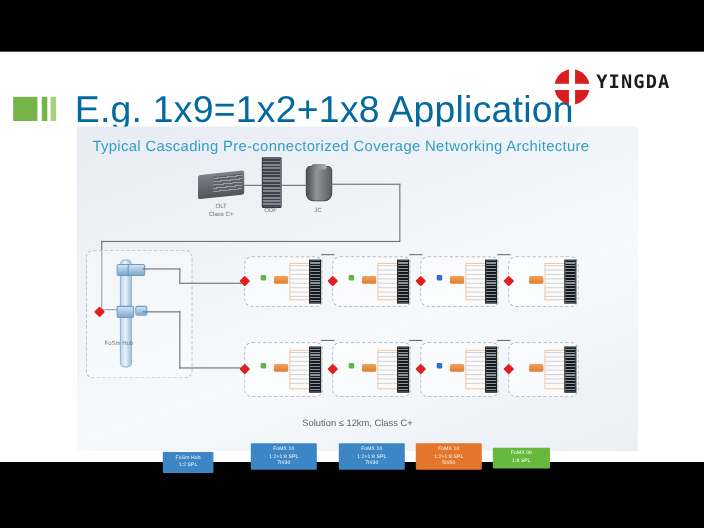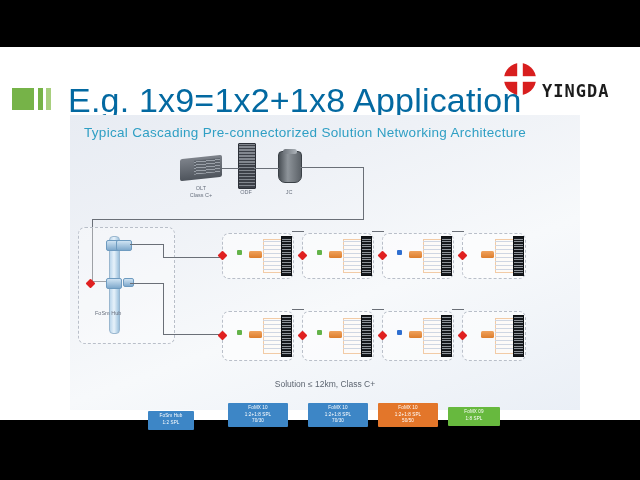--- a/index.html
+++ b/index.html
@@ -13,21 +13,21 @@
   #accent{position:absolute;left:12px;top:41px;width:22px;height:22px;background:#76b348;}
   #accent-b1{position:absolute;left:38px;top:41px;width:5px;height:22px;background:#76b348;}
   #accent-b2{position:absolute;left:46px;top:41px;width:5px;height:22px;background:#a8cf7e;}
   #title{position:absolute;left:68px;top:34px;font-size:34px;color:#0369a1;
          letter-spacing:.2px;white-space:nowrap;font-weight:400;}
 
   
   #logo{position:absolute;right:18px;top:8px;width:120px;height:48px;}
   #logo-mark{position:absolute;left:0;top:6px;width:36px;height:36px;}
   #logo-text{position:absolute;left:40px;top:10px;font-size:17px;font-weight:700;
-             color:#1c1c1c;letter-spacing:1px;font-family:"DejaVu Sans Mono",monospace;margin-top:16px;}
+             color:#1c1c1c;letter-spacing:1px;font-family:"DejaVu Sans Mono",monospace;}
 
   
   #panel{position:absolute;left:70px;top:68px;width:510px;height:295px;
          background:linear-gradient(160deg,#e8ecf3 0%,#eef1f6 28%,#f7f9fb 60%,#eaeff6 100%);}
   #panel-title{position:absolute;left:14px;top:10px;font-size:13.5px;color:#2f9fc4;
                letter-spacing:.3px;white-space:nowrap;}
 
   
   .eq{position:absolute;}
   .eq-label{position:absolute;text-align:center;font-size:5.5px;color:#6b7380;
@@ -105,21 +105,21 @@
         <path d="M18 18 L18 34 A16 16 0 0 0 34 18 Z" fill="#d81e1e"></path>
         <path d="M18 18 L34 18 A16 16 0 0 0 18 2 Z" fill="#d81e1e"></path>
         <rect x="15.2" y="1" width="5.6" height="34" fill="#ffffff"></rect>
         <rect x="1" y="15.2" width="34" height="5.6" fill="#ffffff"></rect>
       </svg>
       <div id="logo-text">YINGDA</div>
     </div>
 
     <div id="panel">
 
-      <div id="panel-title">Typical Cascading Pre-connectorized Solution Networking Architecture</div>
+      <div id="panel-title">Typical Cascading Pre-connectorized Coverage Networking Architecture</div>
 
       <div class="eq olt">
         <div class="olt-face"></div>
       </div>
       <div class="eq-label" style="left:103px;top:70px;">OLT
 Class C+</div>
 
       <div class="eq odf"></div>
       <div class="eq-label" style="left:148px;top:74px;">ODF</div>
 

